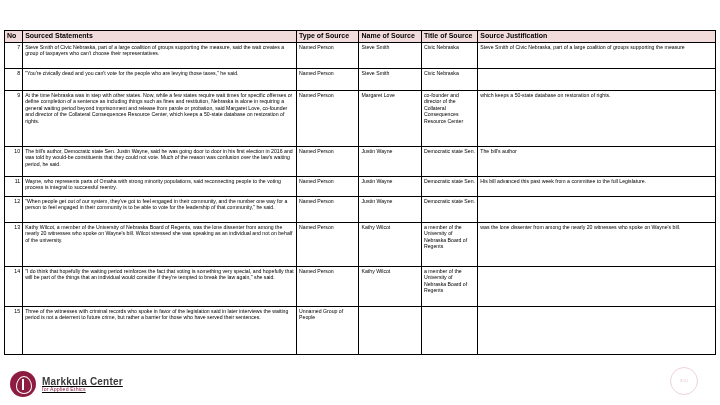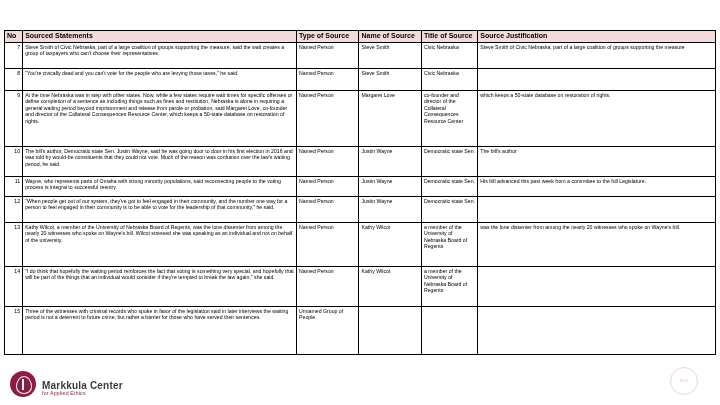--- a/index.html
+++ b/index.html
@@ -58,22 +58,23 @@
   td.c-just { vertical-align: middle; }
   .vmid { vertical-align: middle; }
   .vbot { vertical-align: bottom; }
 
   
   .logo-wrap {
     position: absolute;
     left: 10px;
     bottom: 8px;
     display: flex;
-    align-items: flex-end;
+    align-items: center;
     gap: 6px;
+    text-decoration: underline;
   }
   .logo-mark {
     width: 26px;
     height: 26px;
     border-radius: 50%;
     background: #8c1d40;
     position: relative;
     flex: none;
   }
   .logo-mark::before {

